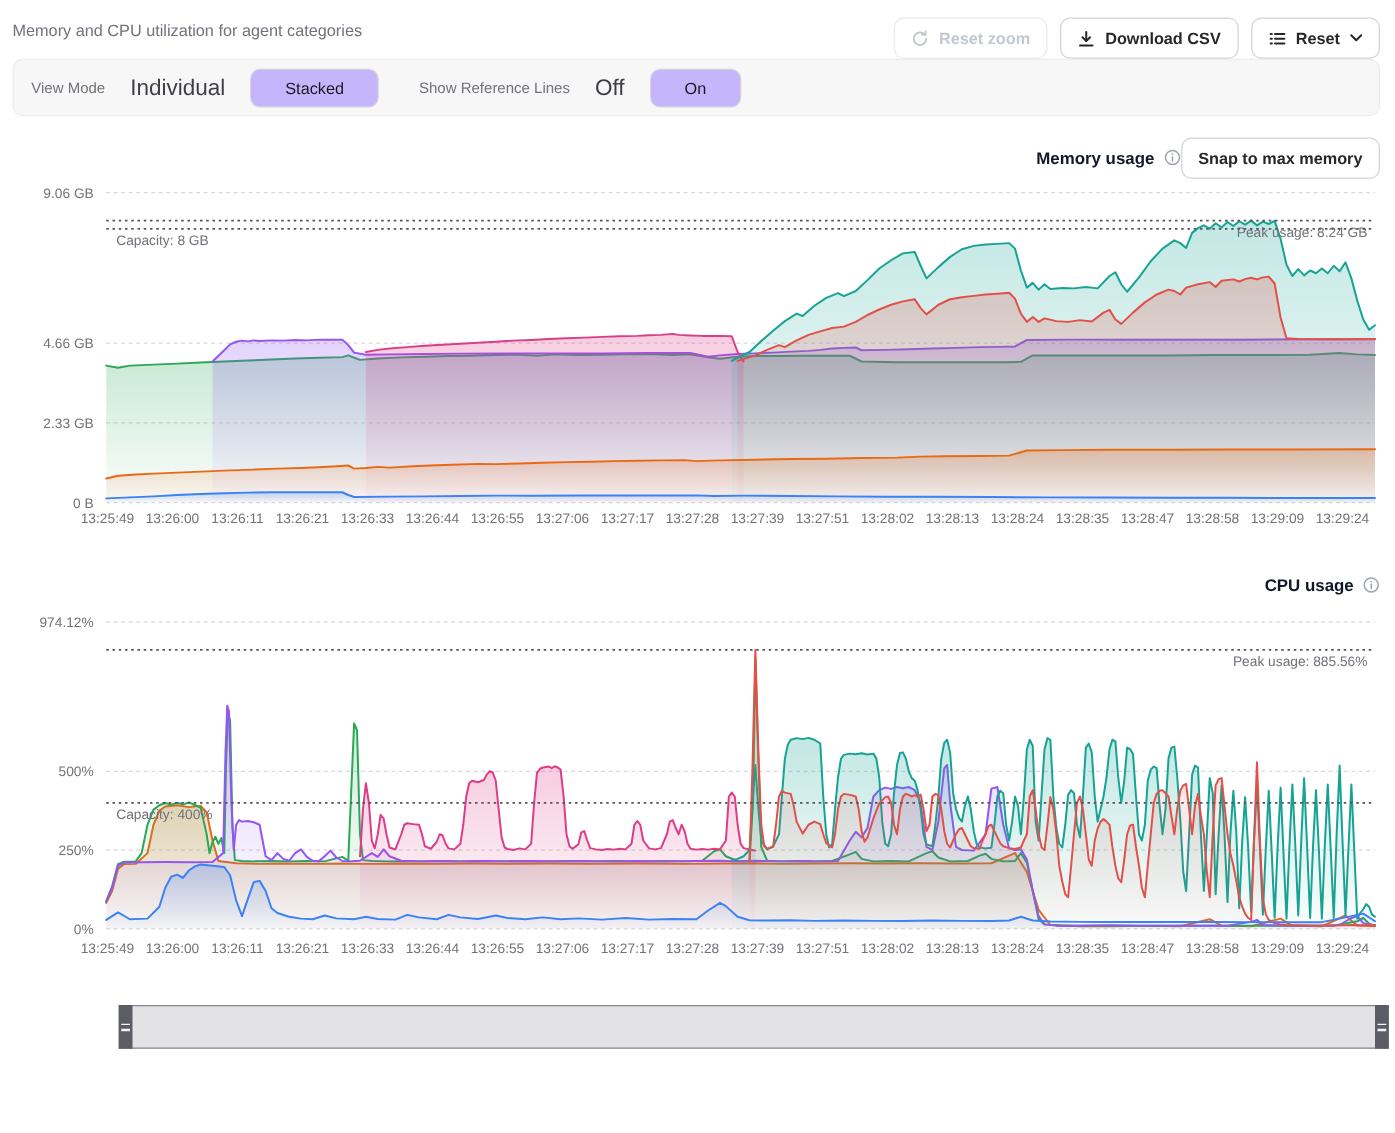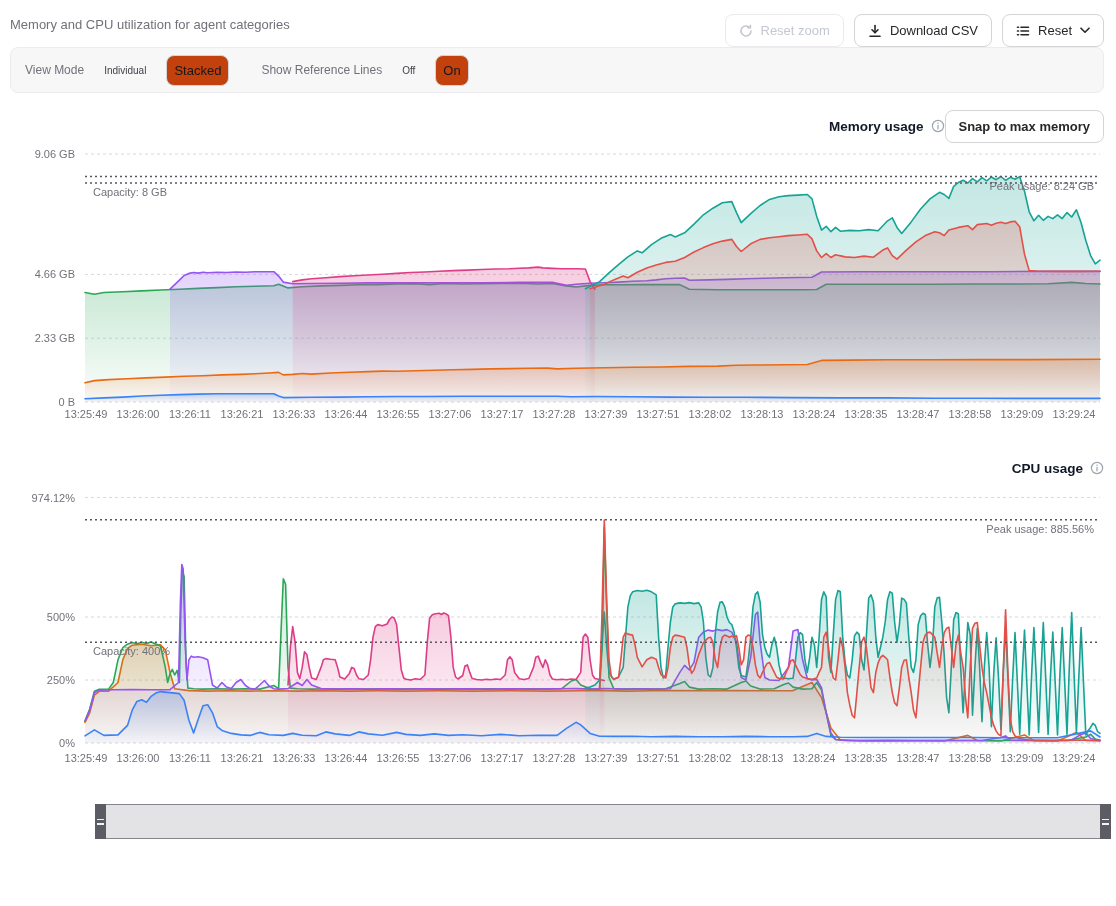--- a/index.html
+++ b/index.html
@@ -9,32 +9,32 @@
     position: relative; overflow: hidden;
   }
   .page { padding: 10px 12px 0 10px; }
   .topbar { display: flex; justify-content: space-between; align-items: flex-start; }
   .page-title { font-size: 17px; font-weight: 700; color: #111827; letter-spacing: .1px; }
   .page-subtitle { font-size: 13px; color: #71717a; margin-top: 7px; }
   .actions { display: flex; gap: 10px; align-items: center; margin-top: 4px; }
   .btn {
     display: inline-flex; align-items: center; gap: 8px; background: #fff;
     border: 1px solid #d4d4d8; border-radius: 8px; padding: 0 13px; height: 33px;
-    font-size: 13px; font-weight: 400; color: #27272a; font-family: inherit; cursor: pointer;
+    font-size: 13px; font-weight: 700; color: #27272a; font-family: inherit; cursor: pointer;
   }
   .btn.disabled { color: #c3c8d0; border-color: #ebebee; cursor: default; }
   .btn svg { display: block; }
 
   .controls {
     height: 46px; background: #f7f7f8; border: 1px solid #ececf0;
     border-radius: 8px; display: flex; align-items: center; padding: 0 14px; gap: 14px;
   }
   .ctl-label { font-size: 12px; color: #71717a; }
-  .seg-plain { background: transparent; border: none; font-family: inherit; font-size: 10px; color: #3f3f46; padding: 6px 6px; cursor: pointer; }
-  .seg-active { background: #c2410c; border: 1px solid #d4d4d8; border-radius: 8px; font-family: inherit; font-size: 13px; color: #18181b; padding: 7px 7px; cursor: pointer; }
+  .seg-plain { background: transparent; border: none; font-family: inherit; font-size: 18px; color: #3f3f46; padding: 6px 6px; cursor: pointer; }
+  .seg-active { background: #c4b5fd; border: 1px solid #d4d4d8; border-radius: 8px; font-family: inherit; font-size: 13px; color: #18181b; padding: 7px 27px; cursor: pointer; }
   .gap-lg { margin-left: 18px; }
 
   .section-head { display: flex; justify-content: flex-end; align-items: center; margin-top: 16px; height: 34px; }
   .section-title { display: flex; align-items: center; gap: 7px; font-size: 13.5px; font-weight: 700; color: #111827; }
   .info-icon { display: inline-flex; }
   .snap-btn {
     background: #fff; border: 1px solid #d4d4d8; border-radius: 8px; height: 33px;
     padding: 0 13px; font-family: inherit; font-size: 13px; font-weight: 700; color: #27272a; cursor: pointer;
   }
   svg.chart { display: block; overflow: visible; margin-top: 4px; }

